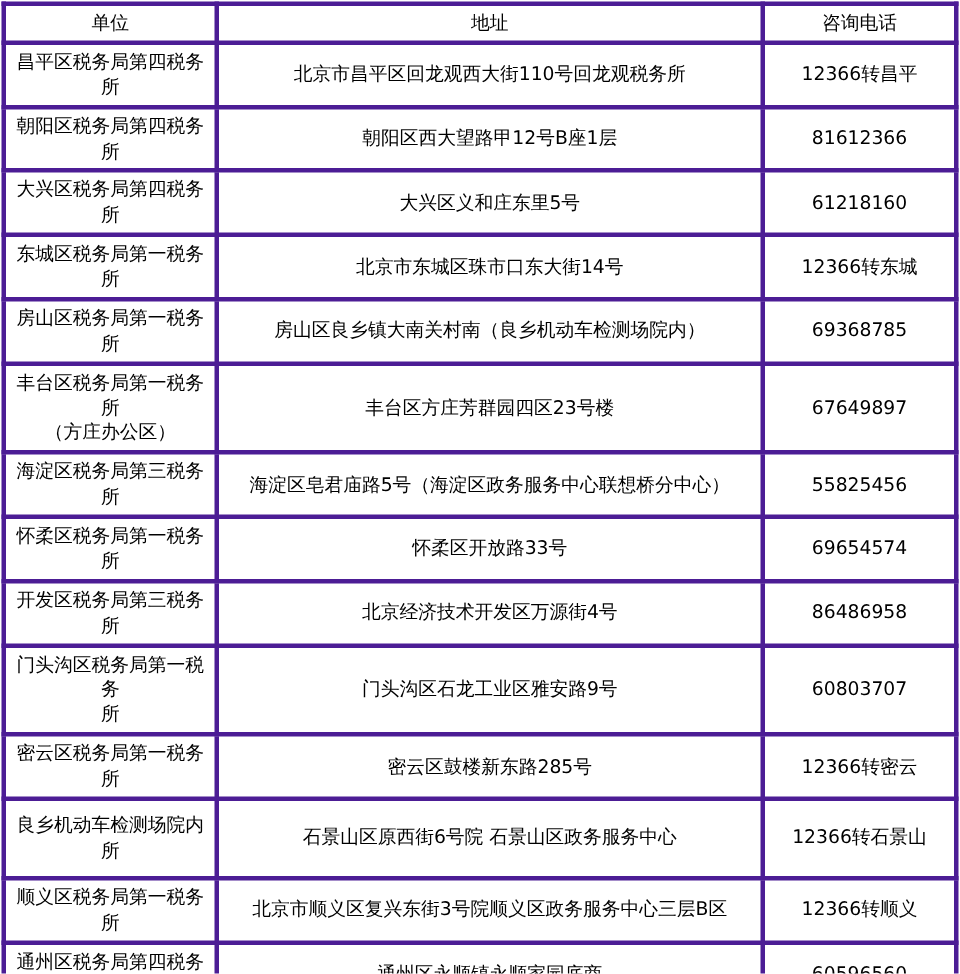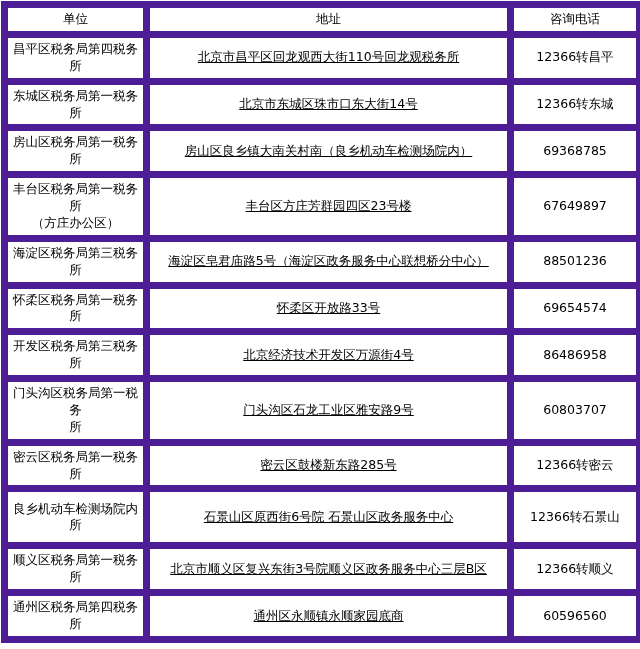--- a/index.html
+++ b/index.html
@@ -20,39 +20,38 @@
     position: relative;
   }
   table.tax-table {
     border-collapse: collapse;
     width: 637px;
     margin: 1px 0 0 1px;
     table-layout: fixed;
   }
   table.tax-table th,
   table.tax-table td {
-    border: 7px solid #4c1d95;
+    border: 3px solid #4c1d95;
     text-align: center;
     vertical-align: middle;
     font-size: 12.5px;
     line-height: 1.35;
     padding: 3px 2px;
     font-weight: normal;
     word-wrap: break-word;
   }
   table.tax-table th {
     font-weight: normal;
   }
   col.c-unit { width: 142px; }
   col.c-addr { width: 364px; }
   col.c-tel  { width: 129px; }
 
   td.addr-left {
     text-align: center;
-    text-decoration: underline;
   }
   tr.r-xtall td { height: 44px; }
   .unit-cell {
     white-space: pre-line;
   }
 </style>
 </head>
 <body>
 
 <div id="sheet">
@@ -69,39 +68,49 @@
         <th>咨询电话</th>
       </tr>
     </thead>
     <tbody id="tbody">
         <tr>
           <td class="unit-cell">昌平区税务局第四税务所</td>
           <td class="addr-left">北京市昌平区回龙观西大街110号回龙观税务所</td>
           <td>12366转昌平</td>
         </tr>
         <tr>
+          <td class="unit-cell">朝阳区税务局第四税务所</td>
+          <td class="addr-left">朝阳区西大望路甲12号B座1层</td>
+          <td>81612366</td>
+        </tr>
+        <tr>
+          <td class="unit-cell">大兴区税务局第四税务所</td>
+          <td class="addr-left">大兴区义和庄东里5号</td>
+          <td>61218160</td>
+        </tr>
+        <tr>
           <td class="unit-cell">东城区税务局第一税务所</td>
           <td class="addr-left">北京市东城区珠市口东大街14号</td>
           <td>12366转东城</td>
         </tr>
         <tr>
           <td class="unit-cell">房山区税务局第一税务所</td>
           <td class="addr-left">房山区良乡镇大南关村南（良乡机动车检测场院内）</td>
           <td>69368785</td>
         </tr>
         <tr class="r-xtall">
           <td class="unit-cell">丰台区税务局第一税务所
 （方庄办公区）</td>
           <td class="addr-left">丰台区方庄芳群园四区23号楼</td>
           <td>67649897</td>
         </tr>
         <tr>
           <td class="unit-cell">海淀区税务局第三税务所</td>
           <td class="addr-left">海淀区皂君庙路5号（海淀区政务服务中心联想桥分中心）</td>
-          <td>88501236</td>
+          <td>55825456</td>
         </tr>
         <tr>
           <td class="unit-cell">怀柔区税务局第一税务所</td>
           <td class="addr-left">怀柔区开放路33号</td>
           <td>69654574</td>
         </tr>
         <tr>
           <td class="unit-cell">开发区税务局第三税务所</td>
           <td class="addr-left">北京经济技术开发区万源街4号</td>
           <td>86486958</td>

